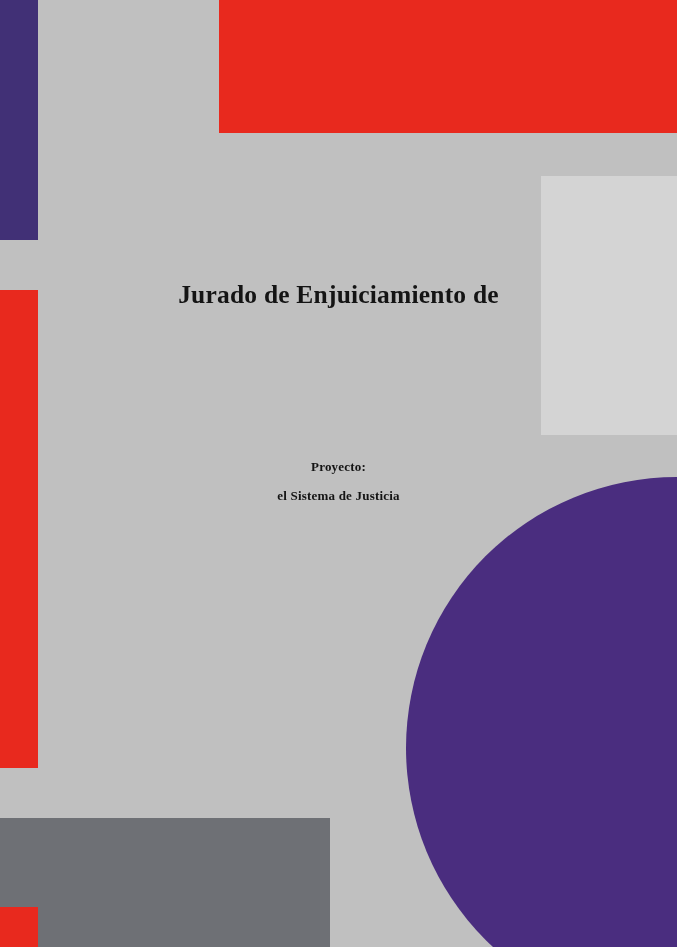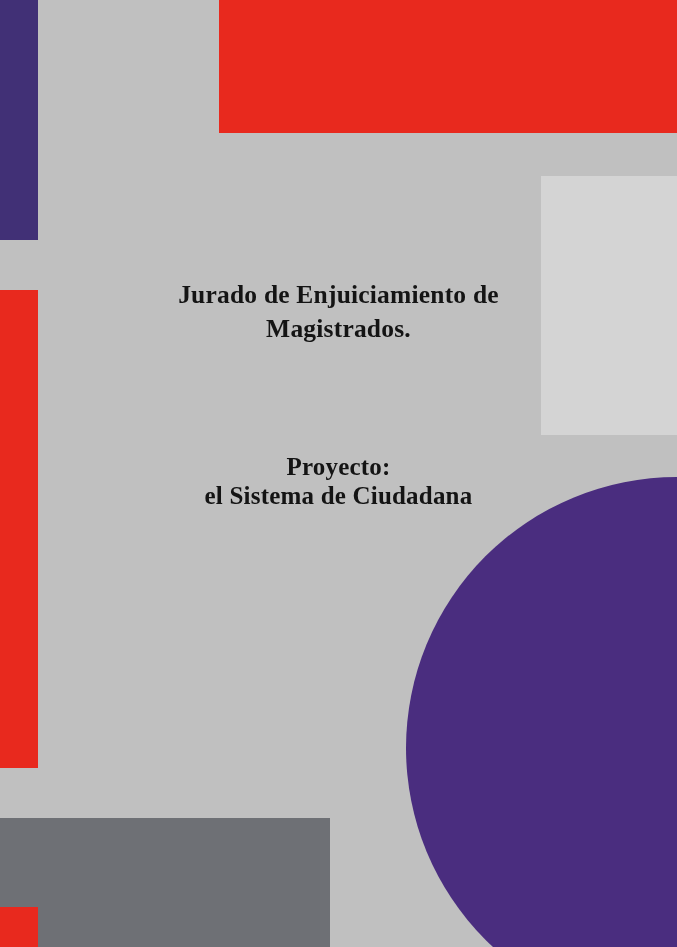--- a/index.html
+++ b/index.html
@@ -97,21 +97,21 @@
     display: block;
   }
   .project-block {
     position: absolute;
     left: 0;
     top: 452px;
     width: 677px;
     text-align: center;
     color: #141414;
     font-weight: bold;
-    font-size: 25px;
+    font-size: 13px;
     line-height: 29px;
     letter-spacing: 0.2px;
   }
   .project-block .line {
     display: block;
   }
 </style>
 </head>
 <body>
 
@@ -122,22 +122,21 @@
   <div class="shape shape-left-red-bar"></div>
   <div class="shape shape-right-lightgray"></div>
   <div class="shape shape-purple-circle"></div>
   <div class="shape shape-bottom-gray"></div>
   <div class="shape shape-bottom-red-strip"></div>
 
   <div class="text-layer">
 
     <div class="title-block">
       <span class="line">Jurado de Enjuiciamiento de</span>
-      <span class="line">Magistrados.</span>
     </div>
 
     <div class="project-block">
       <span class="line">Proyecto:</span>
-      <span class="line">el Sistema de Ciudadana</span>
+      <span class="line">el Sistema de Justicia</span>
     </div>
 
   </div>
 </div>
 
 </body></html>

